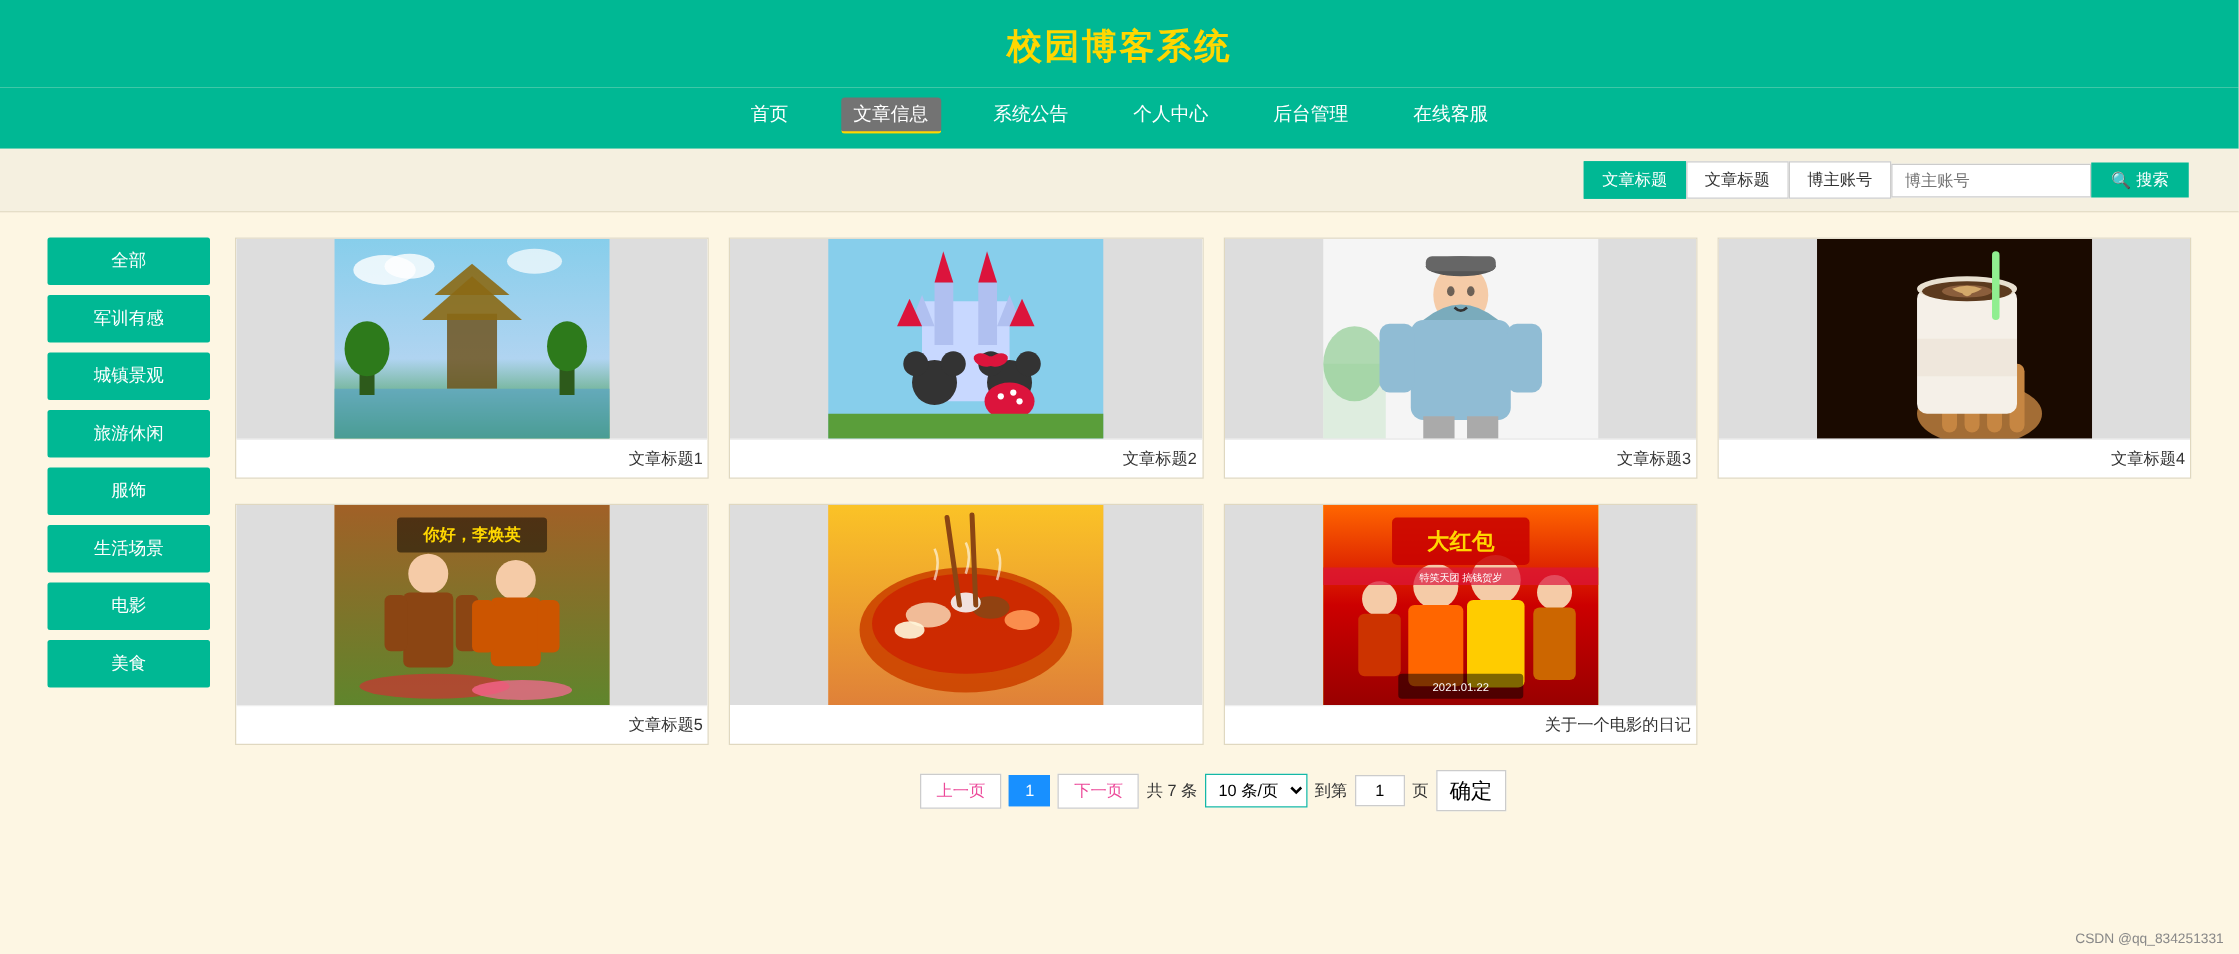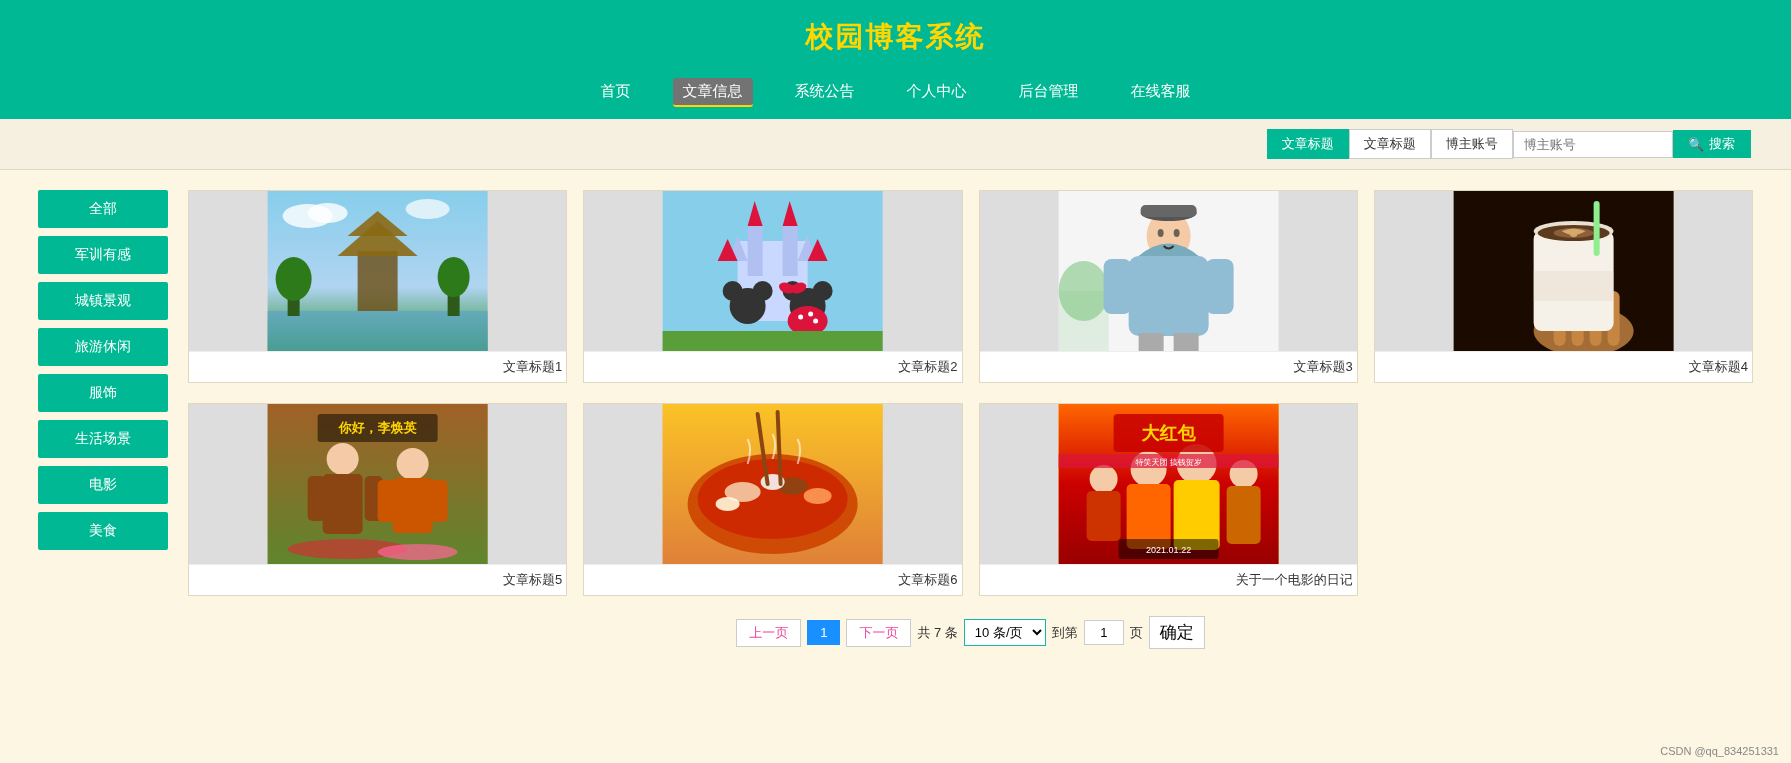--- a/index.html
+++ b/index.html
@@ -435,21 +435,20 @@
             <ellipse cx="65" cy="100" rx="12" ry="7" fill="#fff8dc" opacity="0.9"></ellipse>
 
             <line x1="95" y1="10" x2="105" y2="80" stroke="#8B4513" stroke-width="4" stroke-linecap="round"></line>
             <line x1="115" y1="8" x2="118" y2="80" stroke="#8B4513" stroke-width="4" stroke-linecap="round"></line>
 
             <path d="M85 60 Q90 45 85 35" stroke="white" stroke-width="2" fill="none" opacity="0.6"></path>
             <path d="M110 55 Q115 40 110 30" stroke="white" stroke-width="2" fill="none" opacity="0.6"></path>
             <path d="M135 60 Q140 45 135 35" stroke="white" stroke-width="2" fill="none" opacity="0.6"></path>
           </svg>
         </div>
-        <div class="article-title">文章标题6</div>
       </div>
 
       <div class="article-card">
         <div class="article-img">
           <svg width="100%" height="160" viewBox="0 0 220 160" xmlns="http://www.w3.org/2000/svg">
 
             <rect width="220" height="160" fill="#ffd700"></rect>
             <rect width="220" height="160" fill="url(#mp2)"></rect>
             <defs>
               <linearGradient id="mp2" x1="0" y1="0" x2="0" y2="1">

